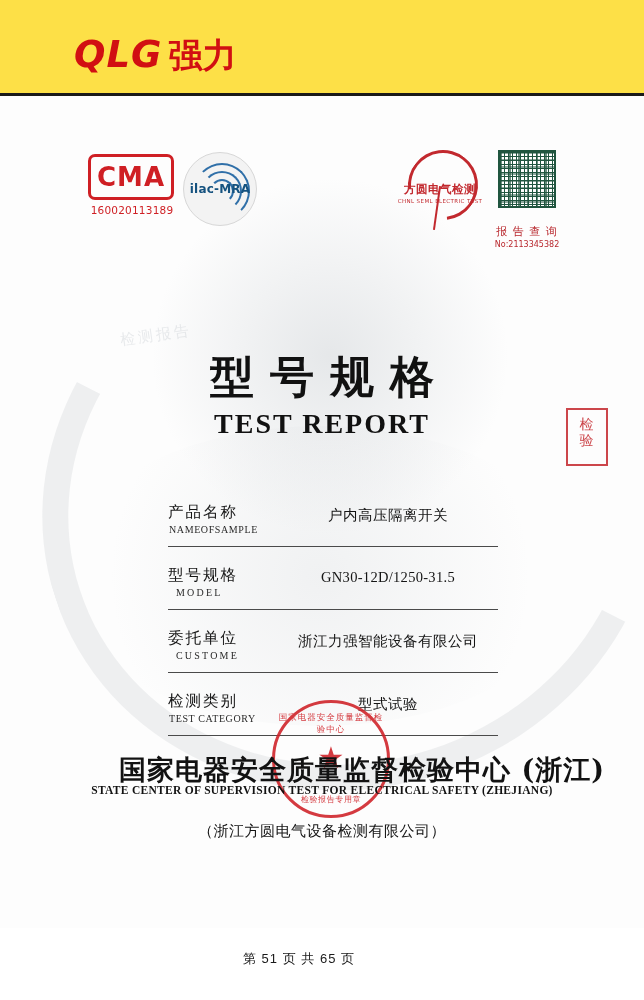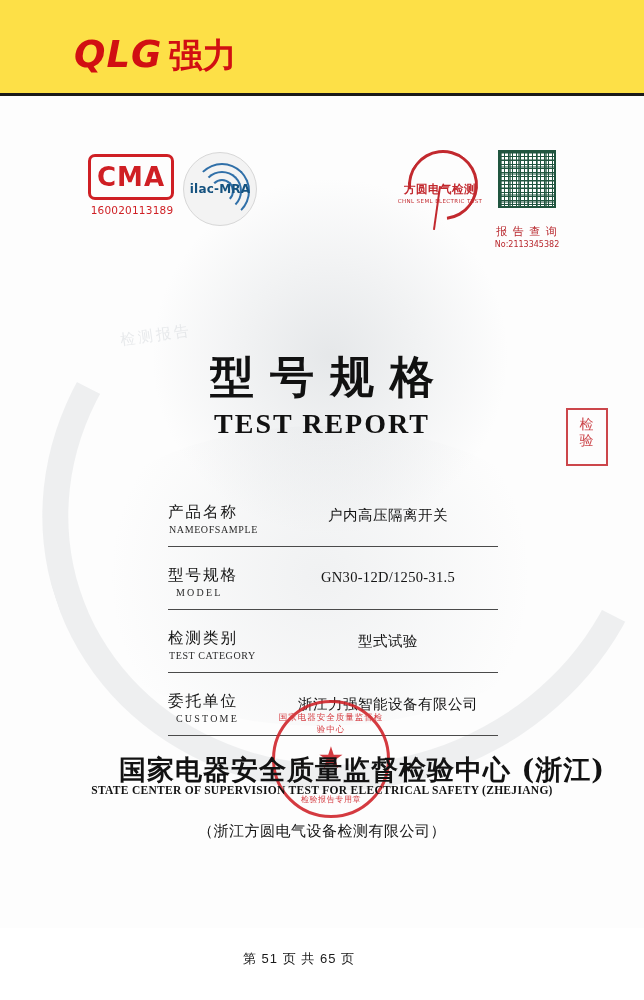--- a/index.html
+++ b/index.html
@@ -494,29 +494,29 @@
       <div class="fvalue">户内高压隔离开关</div>
     </div>
 
     <div class="frow">
       <div class="flabel">型号规格</div>
       <div class="fsub wide">MODEL</div>
       <div class="fvalue lat">GN30-12D/1250-31.5</div>
     </div>
 
     <div class="frow">
+      <div class="flabel">委托单位</div>
+      <div class="fsub wide">CUSTOME</div>
+      <div class="fvalue">浙江力强智能设备有限公司</div>
+    </div>
+
+    <div class="frow">
       <div class="flabel">检测类别</div>
       <div class="fsub">TEST CATEGORY</div>
       <div class="fvalue">型式试验</div>
-    </div>
-
-    <div class="frow">
-      <div class="flabel">委托单位</div>
-      <div class="fsub wide">CUSTOME</div>
-      <div class="fvalue">浙江力强智能设备有限公司</div>
     </div>
   </div>
 
   <div class="seal">
     <div class="seal-arc-txt">国家电器安全质量监督检验中心</div>
     <div class="seal-star">★</div>
     <div class="seal-bottom-txt">检验报告专用章</div>
   </div>
 
   <div class="inst-cn">国家电器安全质量监督检验中心 (浙江)</div>

